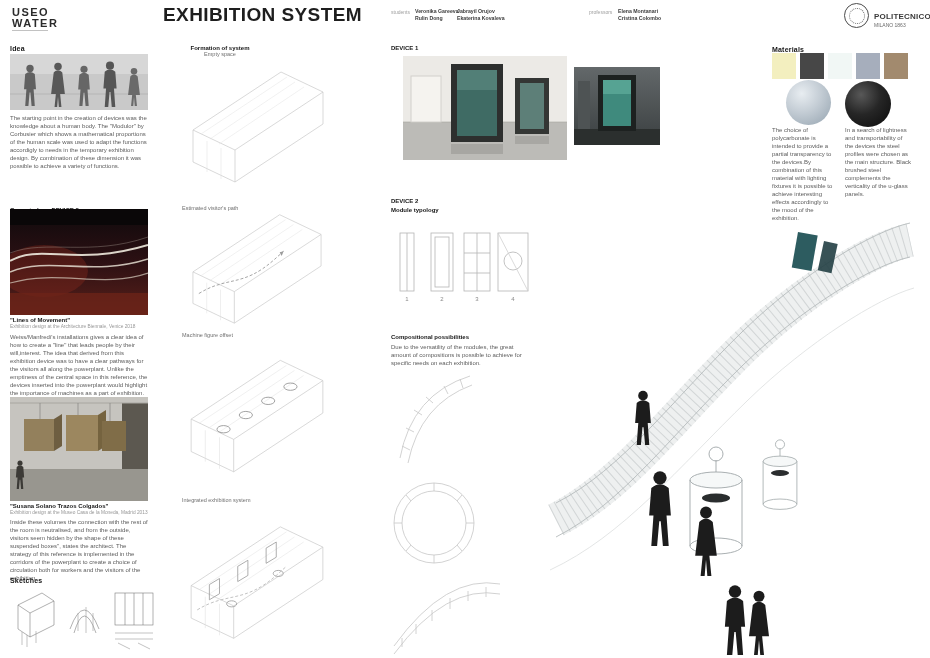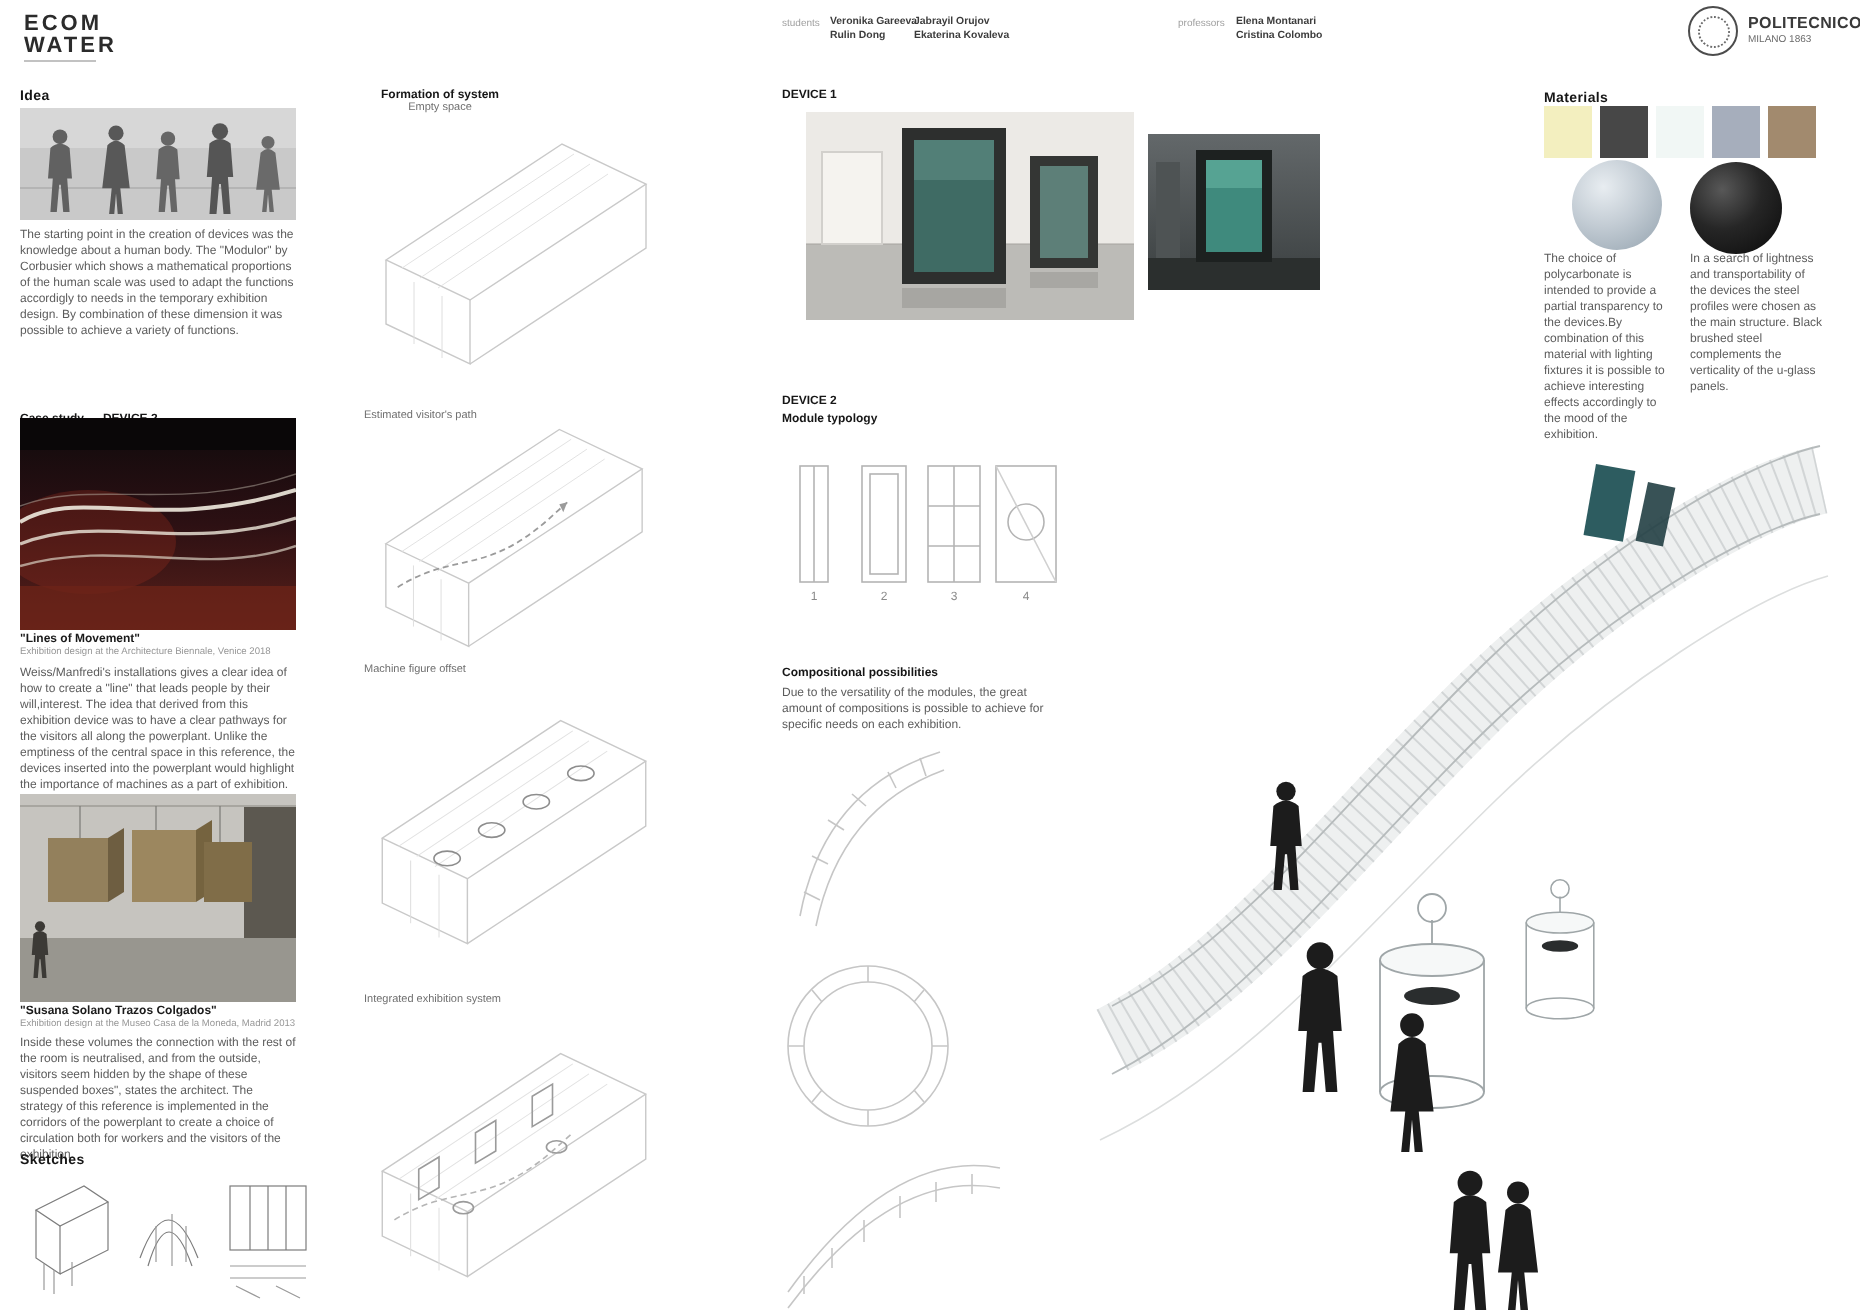--- a/index.html
+++ b/index.html
@@ -15,21 +15,21 @@
   .title{font-size:19px;font-weight:700;line-height:1.1;color:#1e1e1e;letter-spacing:.4px}
   .tiny-label{font-size:5px;color:#a0a0a0}
   .tiny-name{font-size:5.2px;font-weight:700;color:#3c3c3c;line-height:1.35}
   .logo-txt{font-size:11px;font-weight:700;letter-spacing:1.5px;color:#2b2b2b;line-height:1.0}
   .logo-rule{width:36px;height:1px;background:#c2c2c2;margin-top:1px}
   .photo{overflow:hidden;background:#ddd}
   .swatch{width:24px;height:26px}
   .sw-row{display:flex;gap:4px}
   .sphere1{width:45px;height:45px;border-radius:50%;background:radial-gradient(circle at 35% 30%,#e8edf1 0%,#c3ccd4 45%,#93a2ae 100%)}
   .sphere2{width:46px;height:46px;border-radius:50%;background:radial-gradient(circle at 35% 30%,#585858 0%,#262626 45%,#0a0a0a 100%)}
-  .polimi{display:flex;align-items:center;gap:5px}
+  .polimi{display:flex;align-items:flex-end;gap:5px}
   .polimi-seal{width:25px;height:25px;border:1.2px solid #4c4c4c;border-radius:50%;display:flex;align-items:center;justify-content:center}
   .polimi-seal-inner{width:16px;height:16px;border:1px dotted #6a6a6a;border-radius:50%}
   .polimi-name{font-size:8px;font-weight:700;color:#3a3a3a;letter-spacing:.2px;line-height:1}
   .polimi-sub{font-size:5px;color:#6a6a6a;margin-top:1px}
   .mods{display:flex;gap:3px}
   .mod{display:flex;flex-direction:column;align-items:center}
   .mod-num{font-size:6px;color:#8a8a8a;margin-top:3px}
   .fm-head{text-align:center}
 </style>
 </head>
@@ -49,26 +49,27 @@
     <path d="M-6,-40 C-2,-43.5 2,-43.5 6,-40 L7.5,-21 L4.5,-21 L6,0 L2,0 L0.5,-17 L-0.5,-17 L-2,0 L-6,0 L-4.5,-21 L-7.5,-21 Z"></path>
   </g>
   <g id="fig-woman">
     <circle cx="0" cy="-47" r="4.4"></circle>
     <path d="M-5,-40 C-1.5,-43.5 1.5,-43.5 5,-40 L8,-15 L2.5,-15 L4,0 L1,0 L0,-12 L-1,0 L-4,0 L-2.5,-15 L-8,-15 Z"></path>
   </g>
 </defs>
 </svg>
 
 <div class="abs" style="left:12px;top:7px">
-  <div class="logo-txt">ECOM</div>
+  <div class="logo-txt">USEO</div>
   <div class="logo-txt">WATER</div>
   <div class="logo-rule"></div>
 </div>
 
 <div class="abs title" style="left:163px;top:5px">
+  <div>EXHIBITION SYSTEM</div>
 </div>
 
 <div class="abs tiny-label" style="left:391px;top:9px">students</div>
 <div class="abs tiny-name" style="left:415px;top:8px">
   <div>Veronika Gareeva</div>
   <div>Rulin Dong</div>
 </div>
 <div class="abs tiny-name" style="left:457px;top:8px">
   <div>Jabrayil Orujov</div>
   <div>Ekaterina Kovaleva</div>

